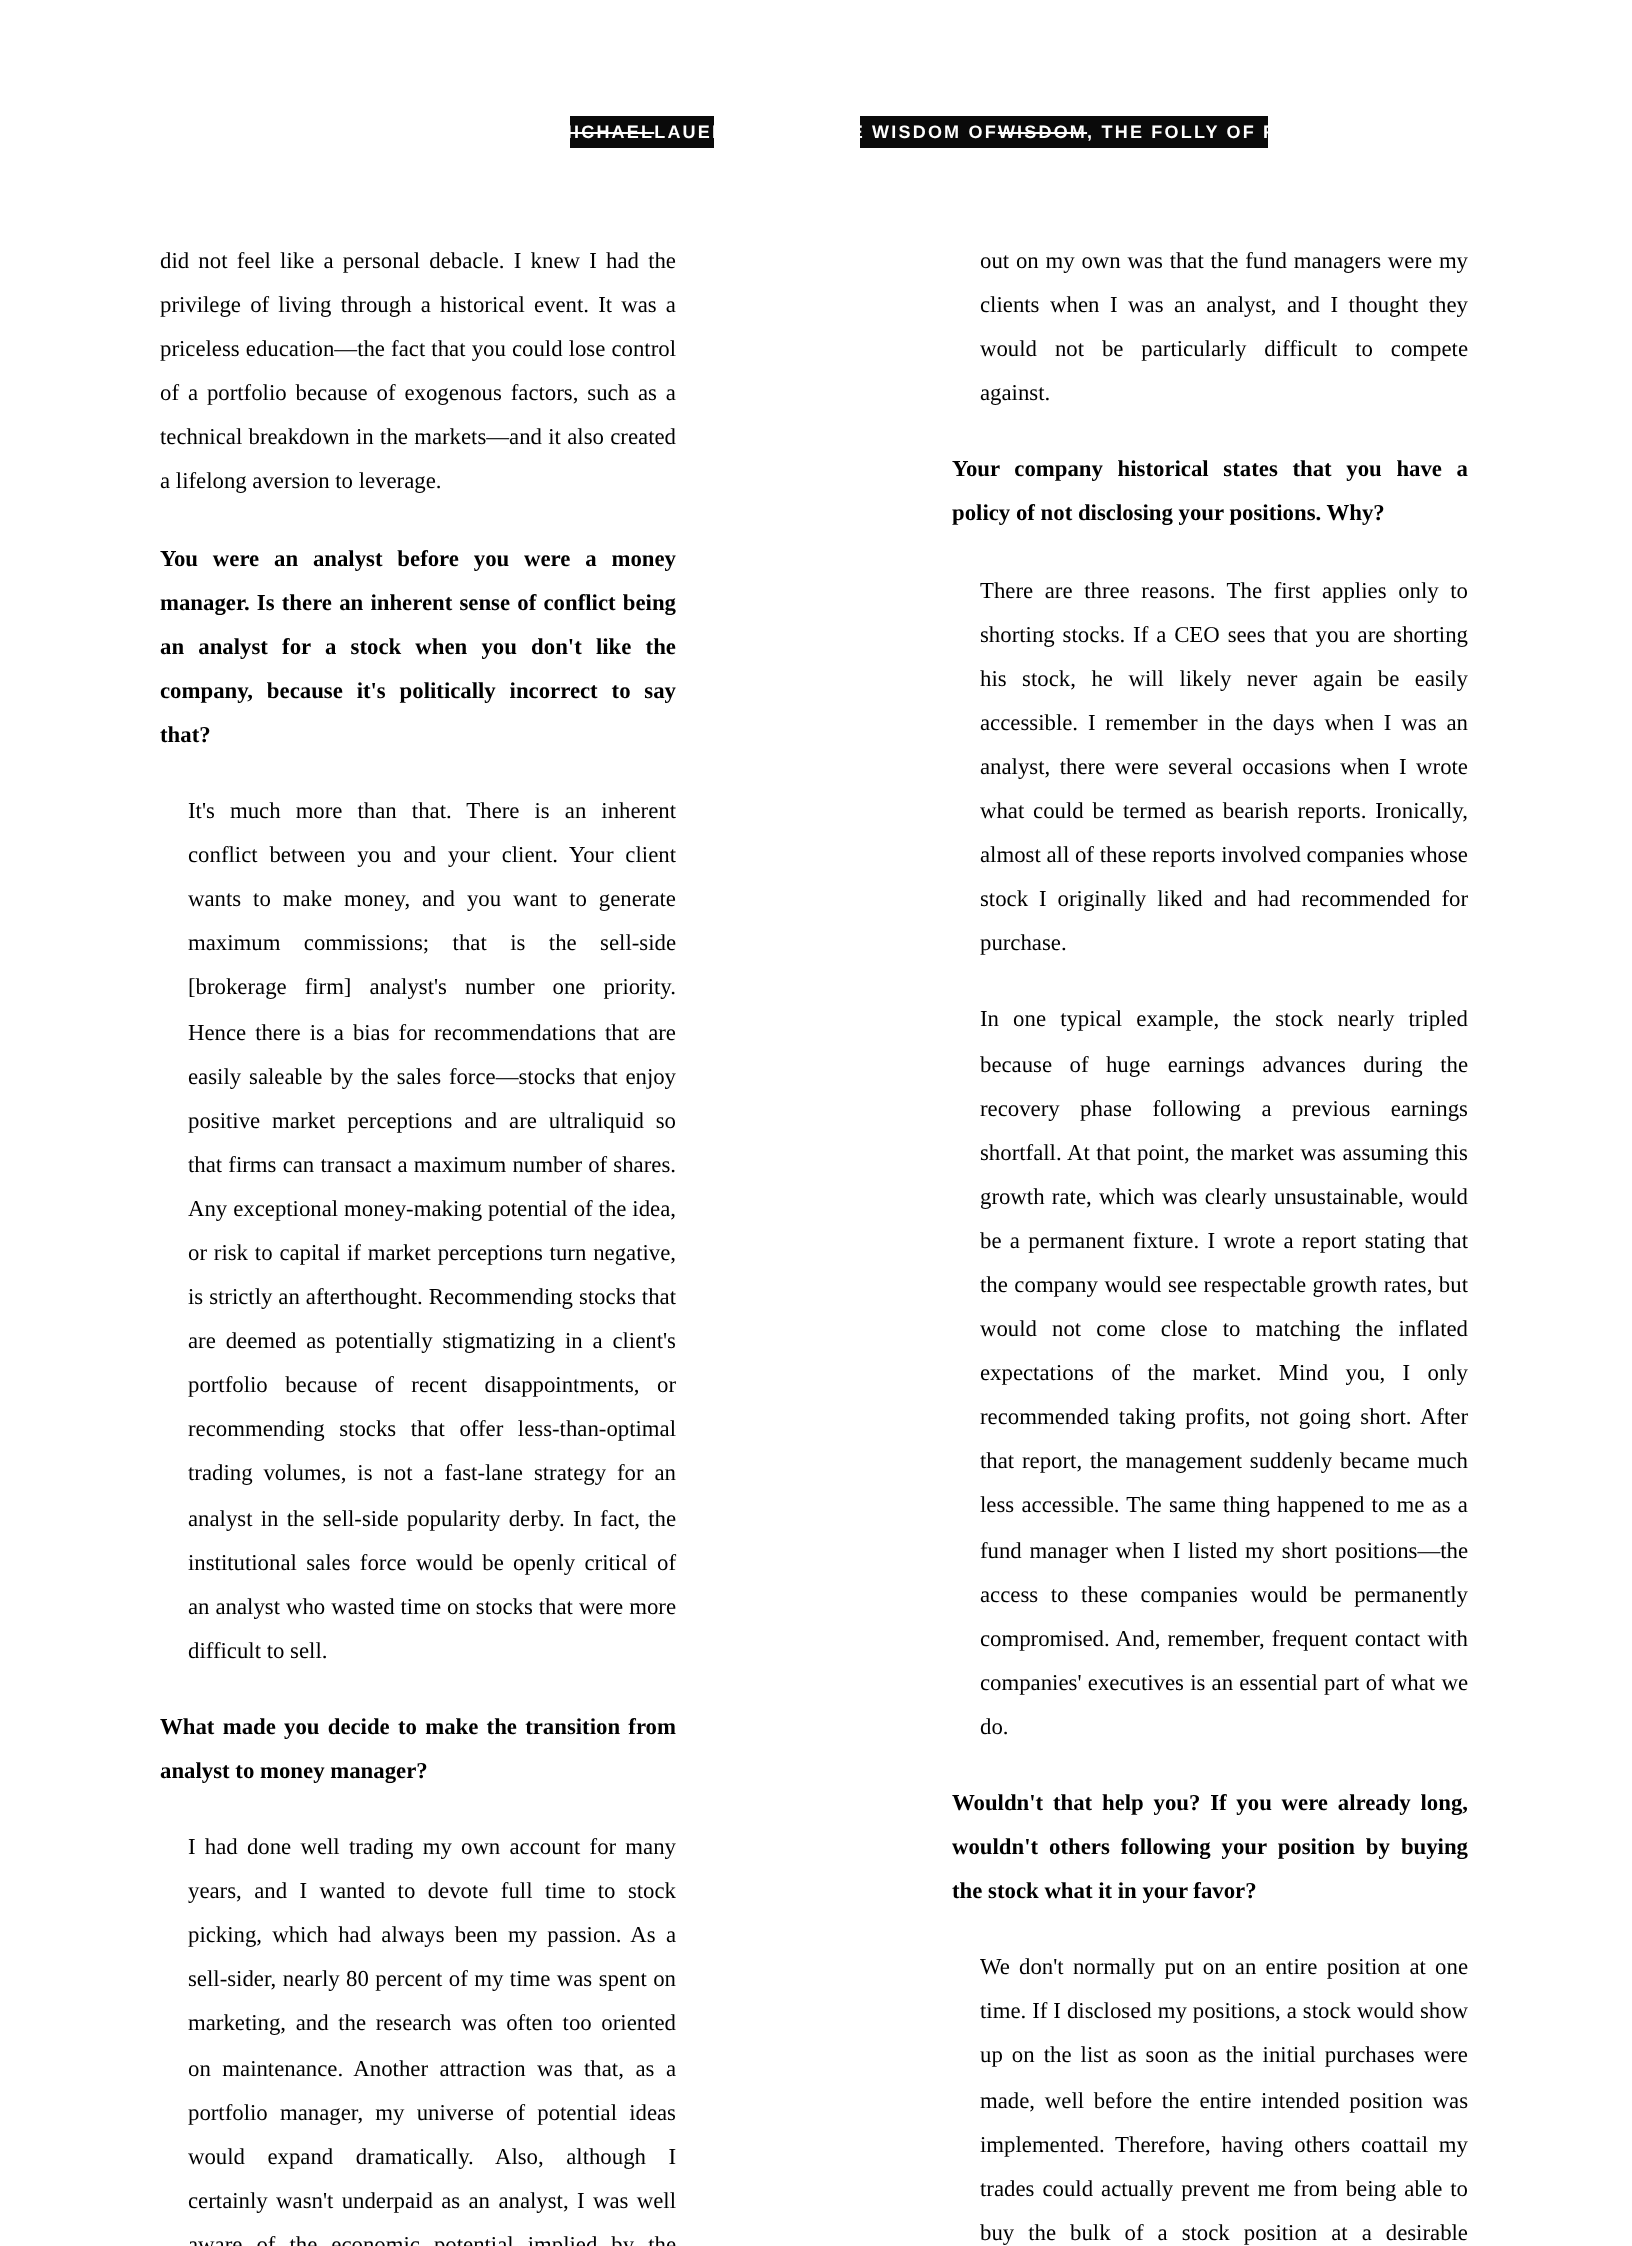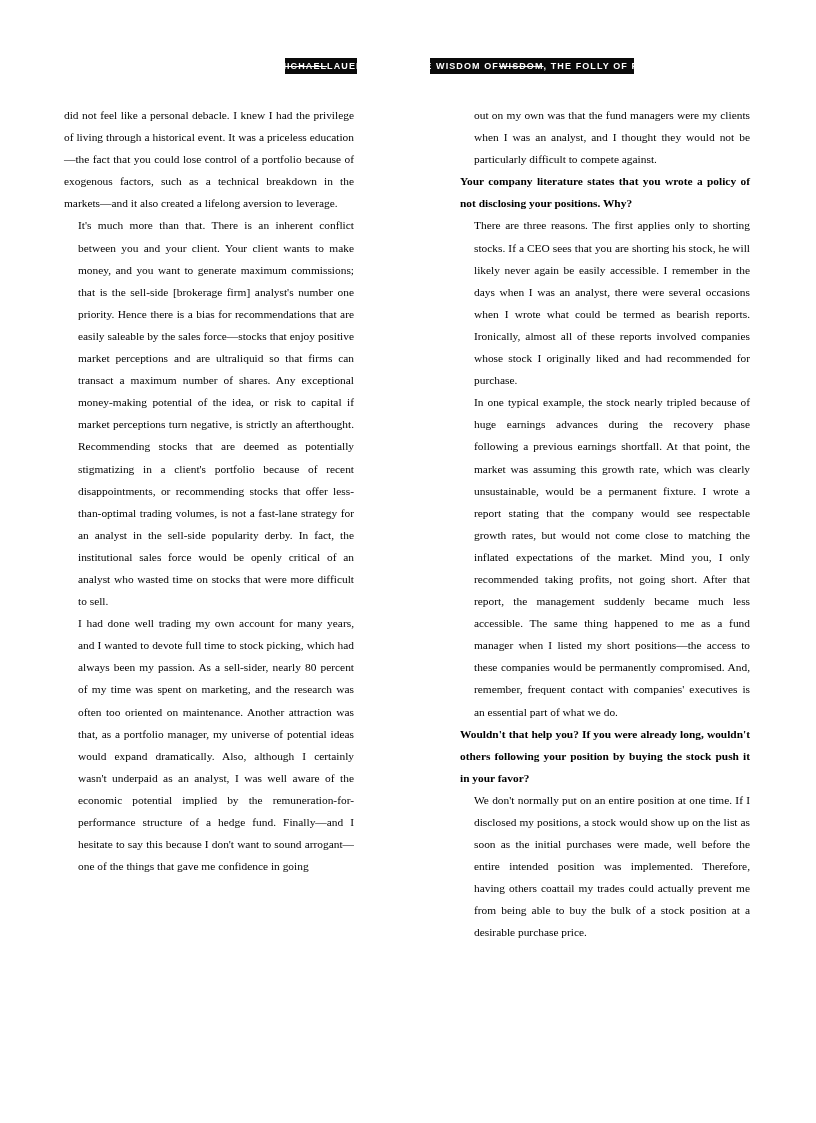--- a/index.html
+++ b/index.html
@@ -58,21 +58,21 @@
     width: 290px;
     font-size: 11.4px;
     line-height: 22.1px;
     text-align: justify;
     text-justify: inter-word;
   }
   .col-left { left: 64px; }
   .col-right { left: 460px; }
 
   p {
-    margin: 0;
+    margin: 16px;
     text-indent: 0;
   }
   p.body {
     padding-left: 14px;
   }
   p.q {
     font-weight: bold;
     padding-left: 0;
   }
   p.first-para {
@@ -90,26 +90,28 @@
   </div>
 
   <div class="header header-right">
     <span>THE WISDOM OF </span>
       <span class="hl-strike">WISDOM</span>
       <span>, THE FOLLY OF FAD</span>
   </div>
 
   <div class="col col-left">
     <p class="body first-para">did not feel like a personal debacle. I knew I had the privilege of living through a historical event. It was a priceless education—the fact that you could lose control of a portfolio because of exogenous factors, such as a technical breakdown in the markets—and it also created a lifelong aversion to leverage.</p>
+    <p class="q">You were an analyst before you were a money manager. Is there an inherent sense of conflict being an analyst for a stock when you don't like the company, because it's politically incorrect to say that?</p>
     <p class="body">It's much more than that. There is an inherent conflict between you and your client. Your client wants to make money, and you want to generate maximum commissions; that is the sell-side [brokerage firm] analyst's number one priority. Hence there is a bias for recommendations that are easily saleable by the sales force—stocks that enjoy positive market perceptions and are ultraliquid so that firms can transact a maximum number of shares. Any exceptional money-making potential of the idea, or risk to capital if market perceptions turn negative, is strictly an afterthought. Recommending stocks that are deemed as potentially stigmatizing in a client's portfolio because of recent disappointments, or recommending stocks that offer less-than-optimal trading volumes, is not a fast-lane strategy for an analyst in the sell-side popularity derby. In fact, the institutional sales force would be openly critical of an analyst who wasted time on stocks that were more difficult to sell.</p>
+    <p class="q">What made you decide to make the transition from analyst to money manager?</p>
     <p class="body">I had done well trading my own account for many years, and I wanted to devote full time to stock picking, which had always been my passion. As a sell-sider, nearly 80 percent of my time was spent on marketing, and the research was often too oriented on maintenance. Another attraction was that, as a portfolio manager, my universe of potential ideas would expand dramatically. Also, although I certainly wasn't underpaid as an analyst, I was well aware of the economic potential implied by the remuneration-for-performance structure of a hedge fund. Finally—and I hesitate to say this because I don't want to sound arrogant—one of the things that gave me confidence in going</p>
   </div>
 
   <div class="col col-right">
     <p class="body">out on my own was that the fund managers were my clients when I was an analyst, and I thought they would not be particularly difficult to compete against.</p>
-    <p class="q">Your company literature states that you wrote a policy of not disclosing your positions. Why?</p>
+    <p class="q">Your company historical states that you have a policy of not disclosing your positions. Why?</p>
     <p class="body">There are three reasons. The first applies only to shorting stocks. If a CEO sees that you are shorting his stock, he will likely never again be easily accessible. I remember in the days when I was an analyst, there were several occasions when I wrote what could be termed as bearish reports. Ironically, almost all of these reports involved companies whose stock I originally liked and had recommended for purchase.</p>
     <p class="body">In one typical example, the stock nearly tripled because of huge earnings advances during the recovery phase following a previous earnings shortfall. At that point, the market was assuming this growth rate, which was clearly unsustainable, would be a permanent fixture. I wrote a report stating that the company would see respectable growth rates, but would not come close to matching the inflated expectations of the market. Mind you, I only recommended taking profits, not going short. After that report, the management suddenly became much less accessible. The same thing happened to me as a fund manager when I listed my short positions—the access to these companies would be permanently compromised. And, remember, frequent contact with companies' executives is an essential part of what we do.</p>
-    <p class="q">Wouldn't that help you? If you were already long, wouldn't others following your position by buying the stock push it in your favor?</p>
+    <p class="q">Wouldn't that help you? If you were already long, wouldn't others following your position by buying the stock what it in your favor?</p>
     <p class="body">We don't normally put on an entire position at one time. If I disclosed my positions, a stock would show up on the list as soon as the initial purchases were made, well before the entire intended position was implemented. Therefore, having others coattail my trades could actually prevent me from being able to buy the bulk of a stock position at a desirable purchase price.</p>
   </div>
 
 </div>
 
 </body></html>

